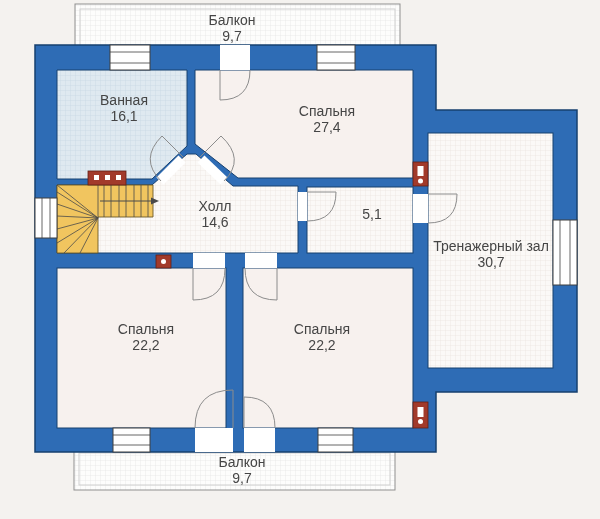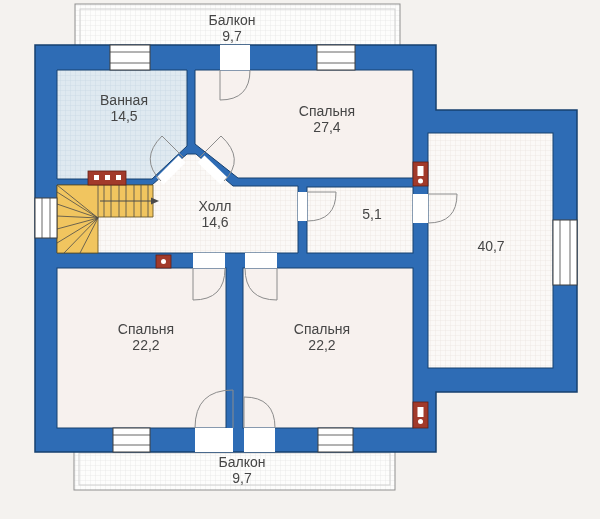--- a/index.html
+++ b/index.html
@@ -158,35 +158,36 @@
     <path class="door" d="M233,428 V390 M233,390 Q195,390 195,428"></path>
     <path class="door" d="M244,428 V397 M244,397 Q275,397 275,428"></path>
   </svg>
 
   <div class="room-label" style="left:232px;top:12px">
     <div>Балкон</div>
     <div>9,7</div>
   </div>
   <div class="room-label" style="left:124px;top:92px">
     <div>Ванная</div>
-    <div>14,5</div>
+    <div>16,1</div>
   </div>
   <div class="room-label" style="left:327px;top:103px">
     <div>Спальня</div>
     <div>27,4</div>
   </div>
   <div class="room-label" style="left:215px;top:198px">
     <div>Холл</div>
     <div>14,6</div>
   </div>
   <div class="room-label" style="left:372px;top:206px">
     <div>5,1</div>
   </div>
   <div class="room-label wrap" style="left:491px;top:238px">
-    <div>40,7</div>
+    <div>Тренажерный зал</div>
+    <div>30,7</div>
   </div>
   <div class="room-label" style="left:146px;top:321px">
     <div>Спальня</div>
     <div>22,2</div>
   </div>
   <div class="room-label" style="left:322px;top:321px">
     <div>Спальня</div>
     <div>22,2</div>
   </div>
   <div class="room-label" style="left:242px;top:454px">

